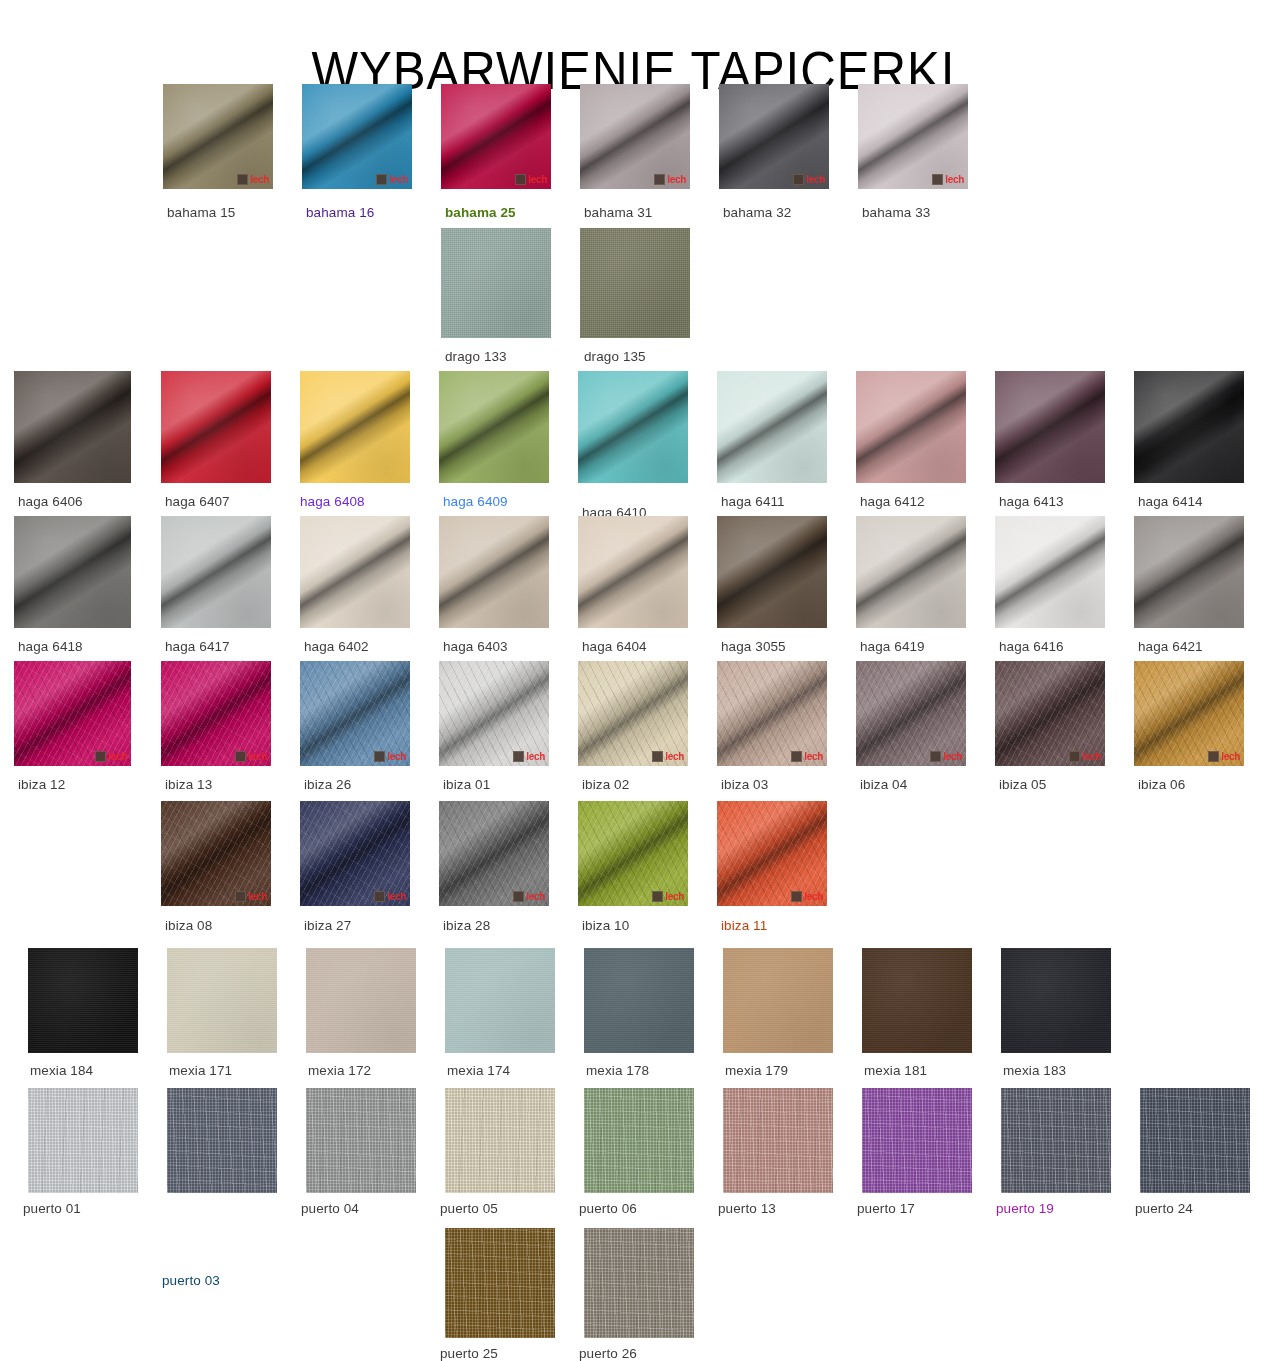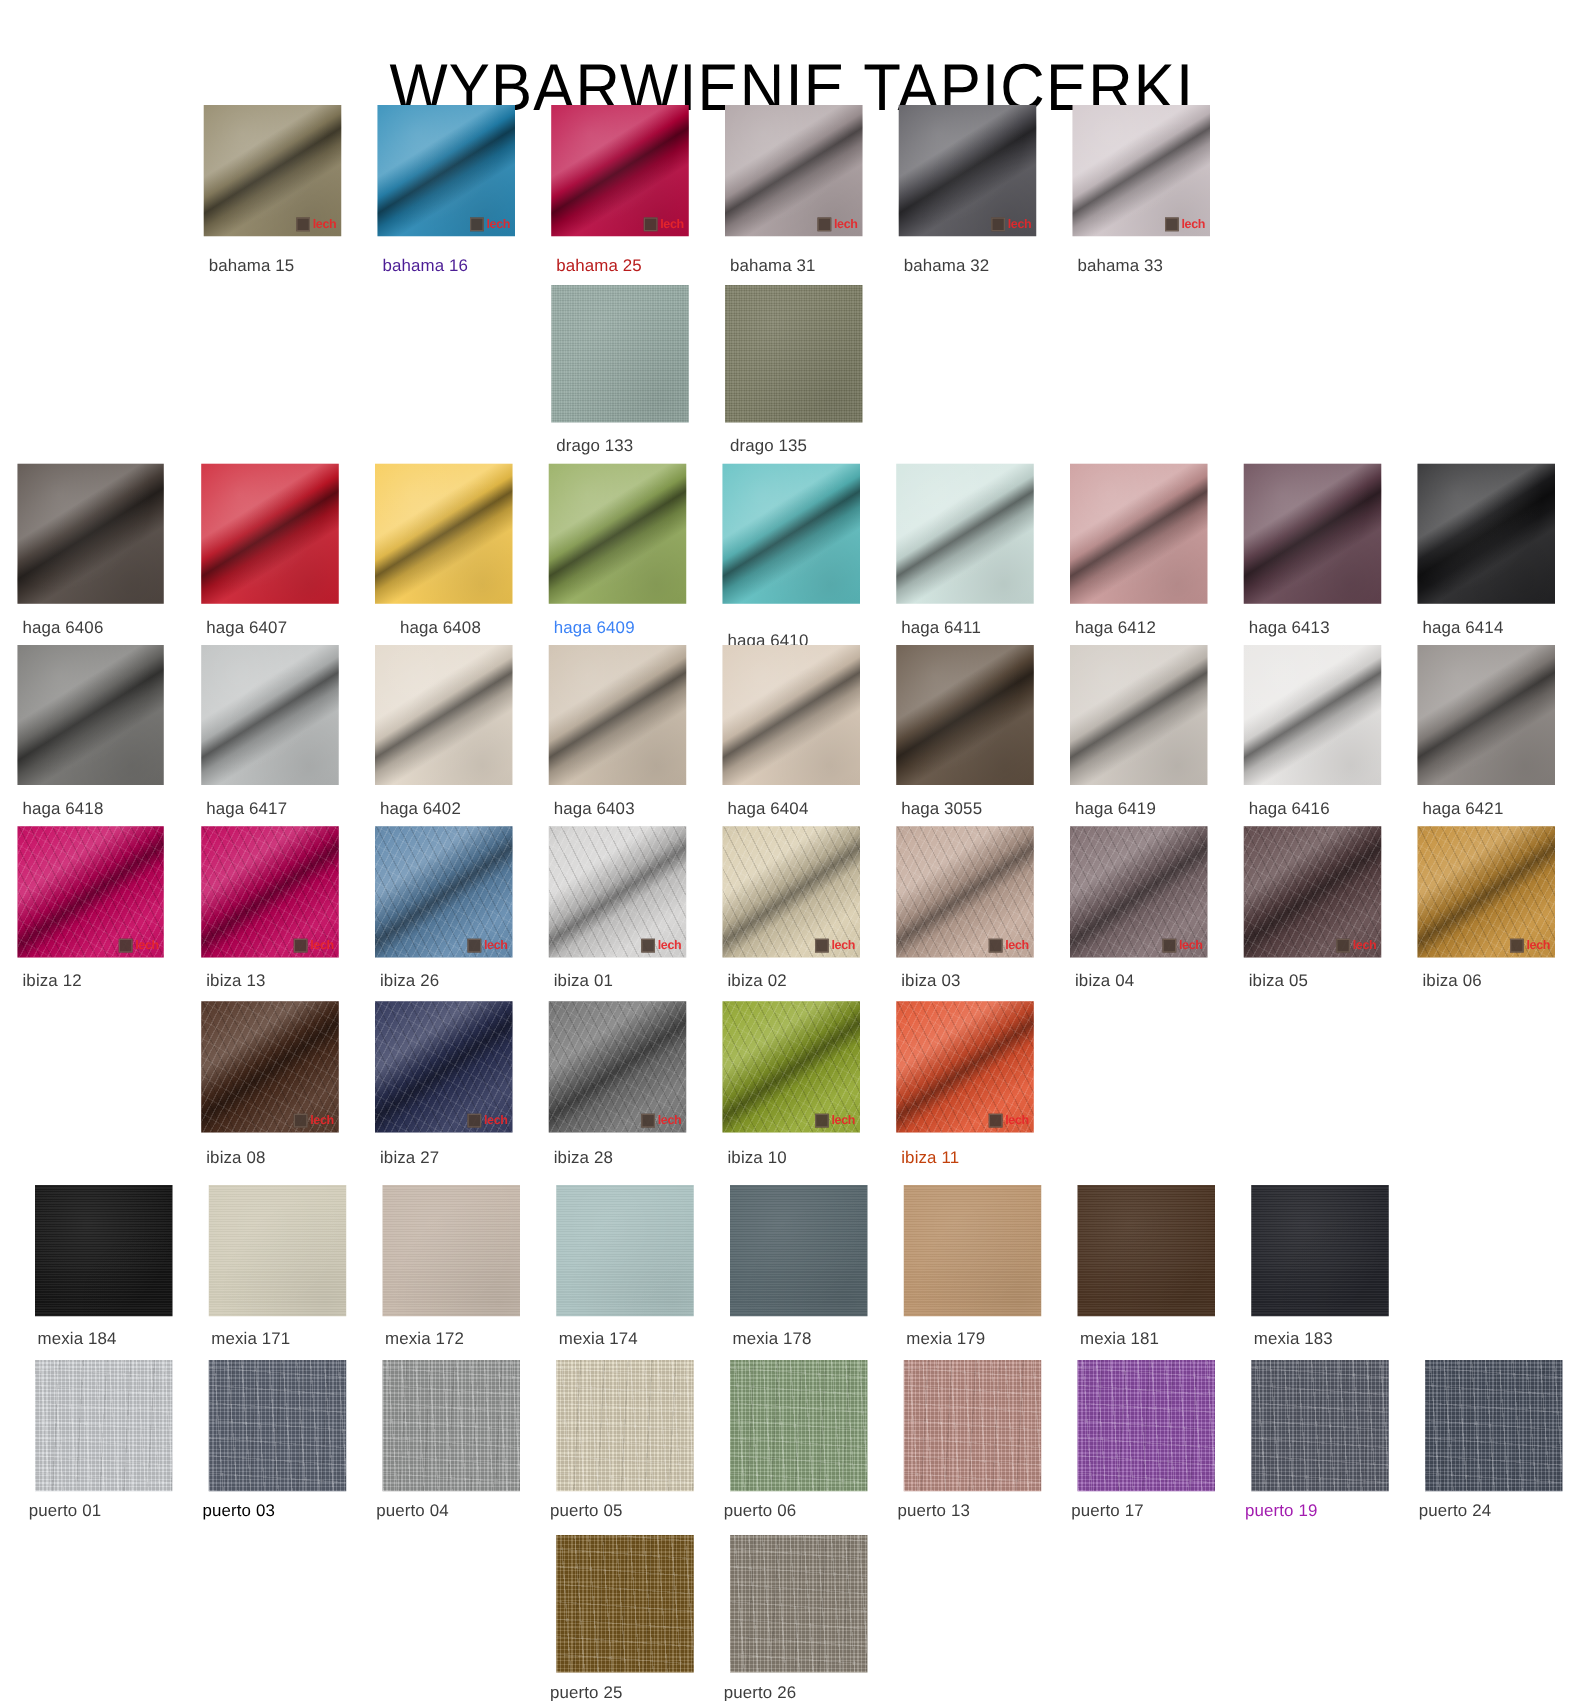--- a/index.html
+++ b/index.html
@@ -250,21 +250,21 @@
     </div>
     <div class="swatch-cell swatch-label" style="left: 306px; top: 200px; color: #4c1d95;">bahama 16</div>
     <div class="swatch-cell" style="left: 441px; top: 84px;">
       <div class="swatch-tile fold" style="width: 110px; height: 105px; background-color: rgb(184, 0, 58);">
         <div class="watermark">
           <span class="wm-box" style="background: rgb(74, 59, 51);"></span>
           <span class="wm-text" style="color: rgb(232, 38, 42);">lech</span>
         </div>
       </div>
     </div>
-    <div class="swatch-cell swatch-label" style="left: 445px; top: 200px; color: #b91c1c;">bahama 25</div>
+    <div class="swatch-cell swatch-label" style="left: 445px; top: 200px; color: #4d7c0f; font-weight: bold;">bahama 25</div>
     <div class="swatch-cell" style="left: 580px; top: 84px;">
       <div class="swatch-tile fold" style="width: 110px; height: 105px; background-color: rgb(168, 155, 157);">
         <div class="watermark">
           <span class="wm-box" style="background: rgb(74, 59, 51);"></span>
           <span class="wm-text" style="color: rgb(232, 38, 42);">lech</span>
         </div>
       </div>
     </div>
     <div class="swatch-cell swatch-label" style="left: 584px; top: 200px; color: rgb(61, 61, 61);">bahama 31</div>
     <div class="swatch-cell" style="left: 719px; top: 84px;">
@@ -297,21 +297,21 @@
       <div class="swatch-tile fold" style="width: 117px; height: 112px; background-color: rgb(76, 66, 60);"></div>
     </div>
     <div class="swatch-cell swatch-label" style="left: 18px; top: 489px; color: rgb(61, 61, 61);">haga 6406</div>
     <div class="swatch-cell" style="left: 161px; top: 371px;">
       <div class="swatch-tile fold" style="width: 110px; height: 112px; background-color: rgb(203, 22, 40);"></div>
     </div>
     <div class="swatch-cell swatch-label" style="left: 165px; top: 489px; color: rgb(61, 61, 61);">haga 6407</div>
     <div class="swatch-cell" style="left: 300px; top: 371px;">
       <div class="swatch-tile fold" style="width: 110px; height: 112px; background-color: rgb(246, 200, 75);"></div>
     </div>
-    <div class="swatch-cell swatch-label" style="left: 320px; top: 489px; color: #404040;">haga 6408</div>
+    <div class="swatch-cell swatch-label" style="left: 300px; top: 489px; color: #6d28d9;">haga 6408</div>
     <div class="swatch-cell" style="left: 439px; top: 371px;">
       <div class="swatch-tile fold" style="width: 110px; height: 112px; background-color: rgb(143, 168, 85);"></div>
     </div>
     <div class="swatch-cell swatch-label" style="left: 443px; top: 489px; color: #3b82f6;">haga 6409</div>
     <div class="swatch-cell" style="left: 578px; top: 371px;">
       <div class="swatch-tile fold" style="width: 110px; height: 112px; background-color: rgb(87, 188, 190);"></div>
     </div>
     <div class="swatch-cell swatch-label" style="left: 582px; top: 489px; color: rgb(61, 61, 61); margin-top: 11px;">haga 6410</div>
     <div class="swatch-cell" style="left: 717px; top: 371px;">
       <div class="swatch-tile fold" style="width: 110px; height: 112px; background-color: rgb(207, 227, 222);"></div>
@@ -523,21 +523,21 @@
       <div class="swatch-tile flat" style="width: 110px; height: 105px; background-color: rgb(34, 35, 41);"></div>
     </div>
     <div class="swatch-cell swatch-label" style="left: 1003px; top: 1058px; color: rgb(61, 61, 61);">mexia 183</div>
     <div class="swatch-cell" style="left: 28px; top: 1088px;">
       <div class="swatch-tile linen" style="width: 110px; height: 105px; background-color: rgb(207, 210, 214);"></div>
     </div>
     <div class="swatch-cell swatch-label" style="left: 23px; top: 1196px; color: rgb(61, 61, 61);">puerto 01</div>
     <div class="swatch-cell" style="left: 167px; top: 1088px;">
       <div class="swatch-tile linen" style="width: 110px; height: 105px; background-color: rgb(93, 100, 115);"></div>
     </div>
-    <div class="swatch-cell swatch-label" style="left: 162px; top: 1196px; color: #000000;">puerto 03</div>
+    <div class="swatch-cell swatch-label" style="left: 162px; top: 1268px; color: #0c4a6e;">puerto 03</div>
     <div class="swatch-cell" style="left: 306px; top: 1088px;">
       <div class="swatch-tile linen" style="width: 110px; height: 105px; background-color: rgb(155, 157, 156);"></div>
     </div>
     <div class="swatch-cell swatch-label" style="left: 301px; top: 1196px; color: rgb(61, 61, 61);">puerto 04</div>
     <div class="swatch-cell" style="left: 445px; top: 1088px;">
       <div class="swatch-tile linen" style="width: 110px; height: 105px; background-color: rgb(221, 212, 187);"></div>
     </div>
     <div class="swatch-cell swatch-label" style="left: 440px; top: 1196px; color: rgb(61, 61, 61);">puerto 05</div>
     <div class="swatch-cell" style="left: 584px; top: 1088px;">
       <div class="swatch-tile linen" style="width: 110px; height: 105px; background-color: rgb(138, 163, 124);"></div>

